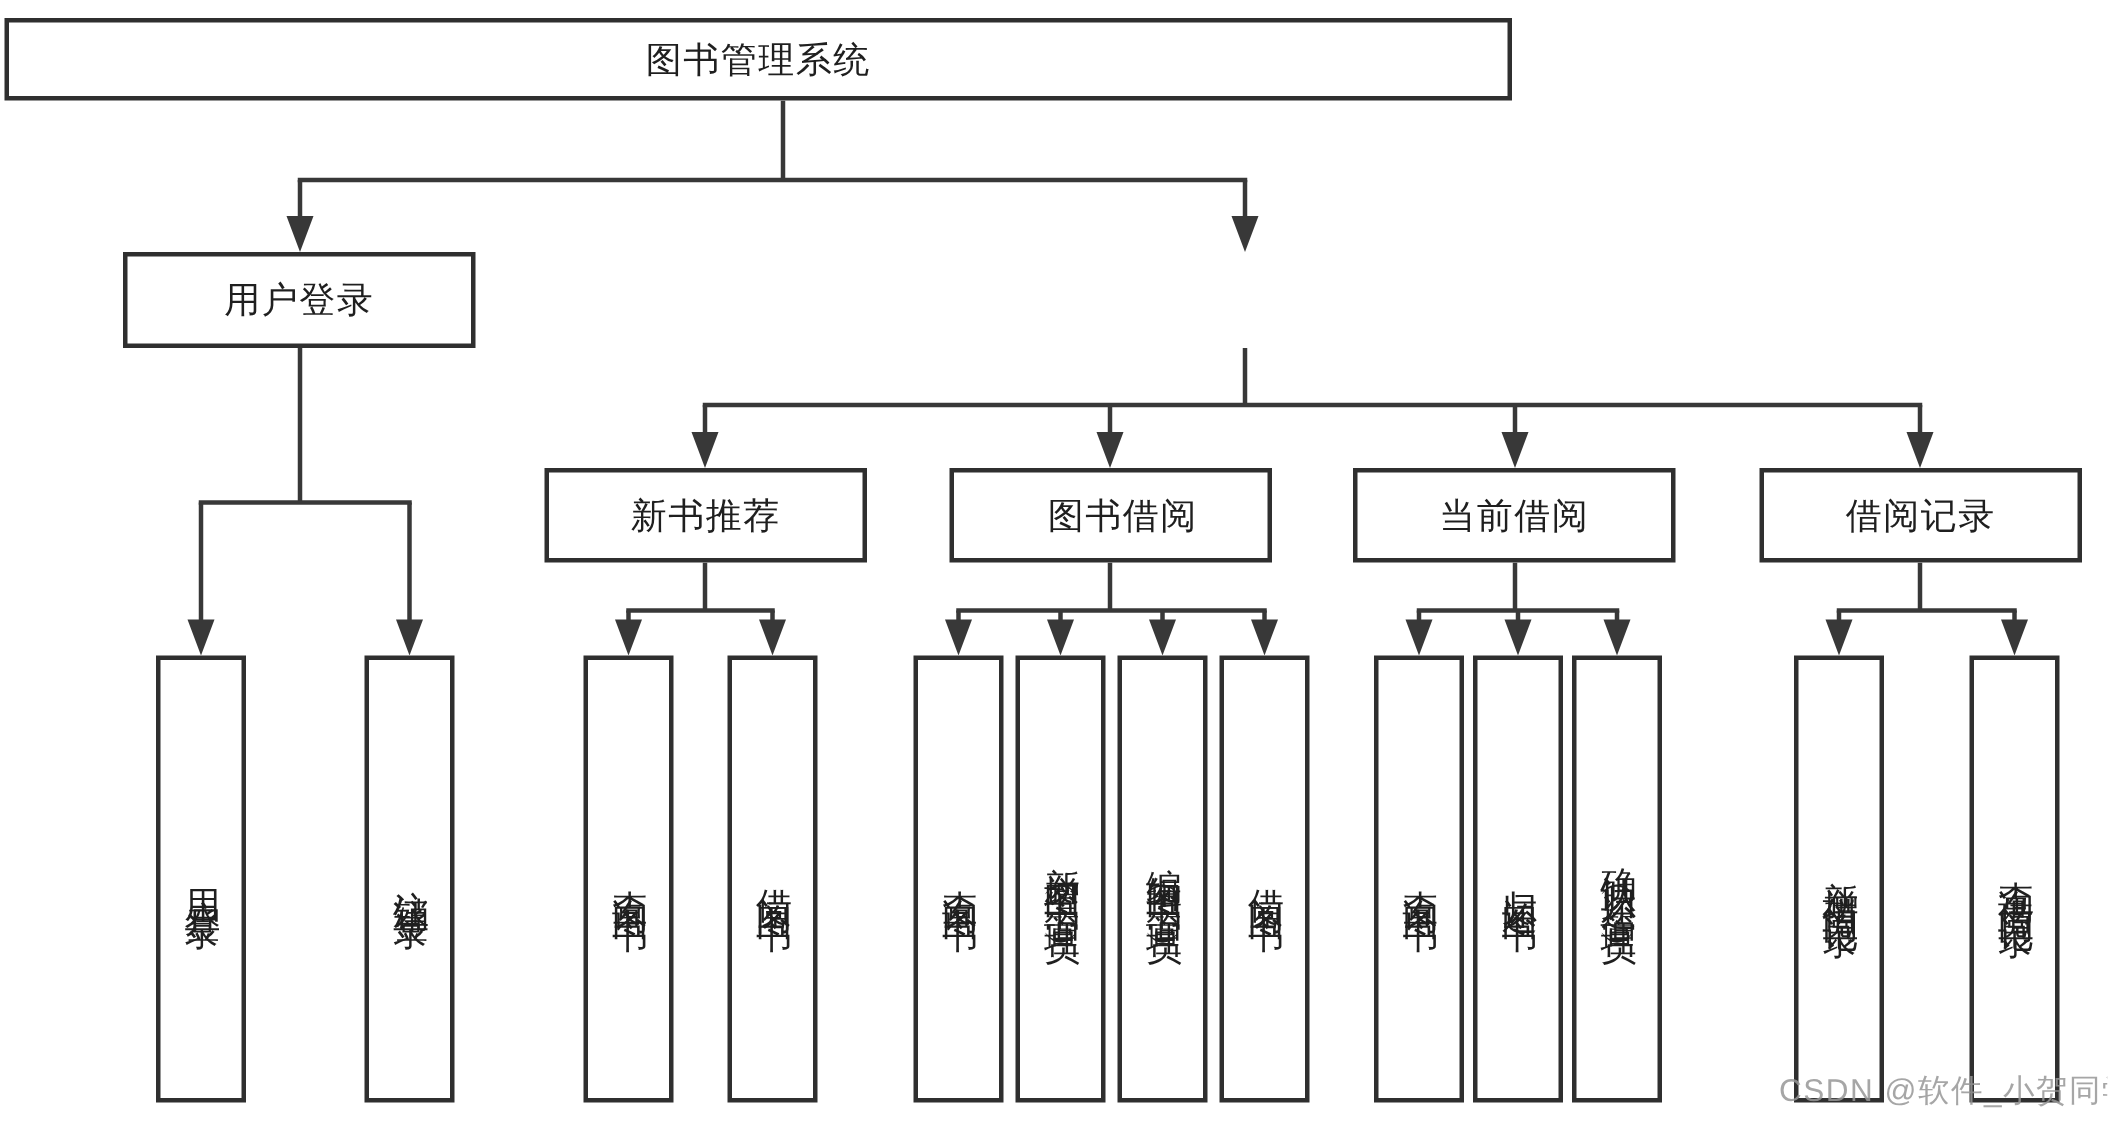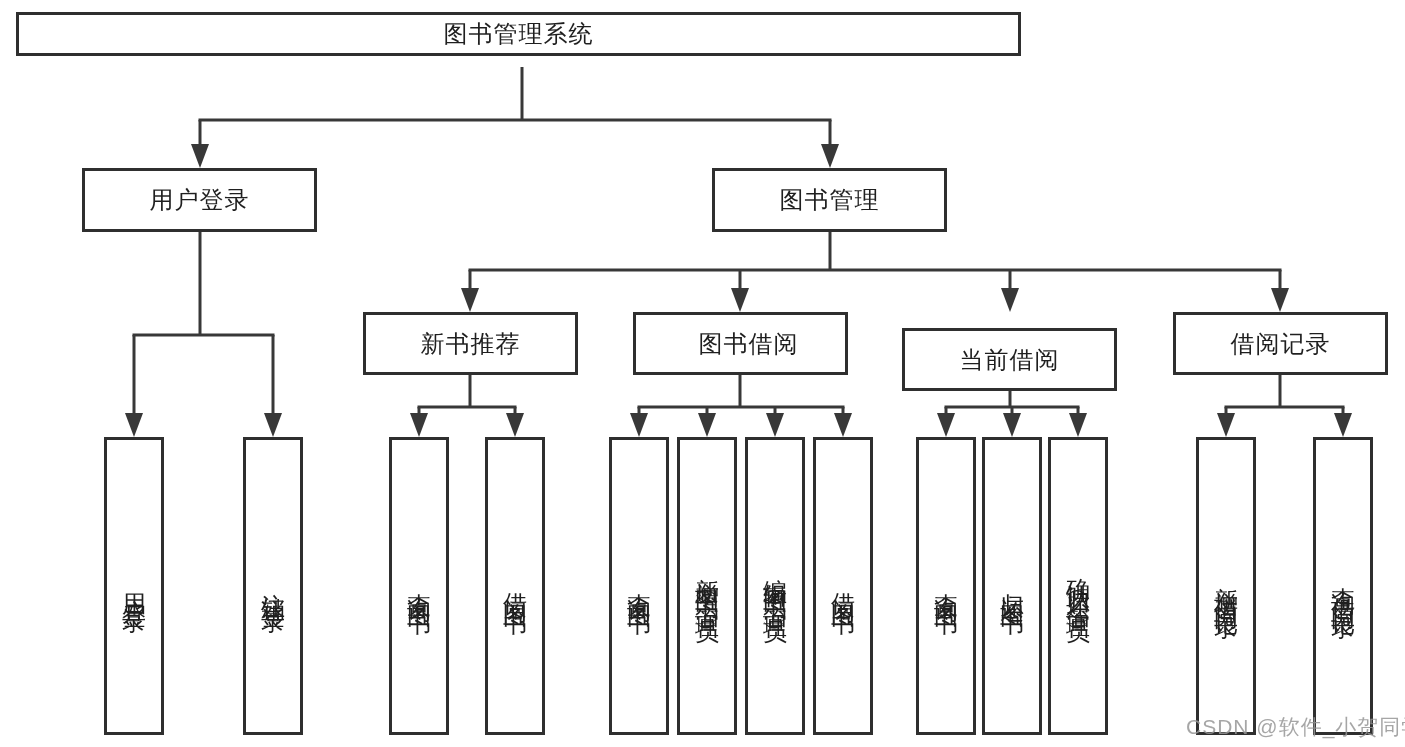--- a/index.html
+++ b/index.html
@@ -128,38 +128,35 @@
         <line x1="1280" y1="375" x2="1280" y2="407"></line>
         <line x1="1224.5" y1="407" x2="1344.5" y2="407"></line>
         <line x1="1226" y1="407" x2="1226" y2="417"></line>
         <polygon points="1226,437 1217,413 1235,413" stroke="none"></polygon>
         <line x1="1343" y1="407" x2="1343" y2="417"></line>
         <polygon points="1343,437 1334,413 1352,413" stroke="none"></polygon>
       </g>
     </g>
   </svg>
 
-  <div class="node" style="left:16px; top:12px; width:1005px; height:44px;">
+  <div class="node" style="left:3px; top:12px; width:1005px; height:55px;">
     <span>图书管理系统</span>
   </div>
 
   <div class="node" style="left:82px; top:168px; width:235px; height:64px;">
     <span>用户登录</span>
   </div>
-  <div class="node" style="left:712px; top:168px; width:235px; height:64px;">
-    <span>图书管理</span>
-  </div>
 
   <div class="node" style="left:363px; top:312px; width:215px; height:63px;text-align:right;">
     <span>新书推荐</span>
   </div>
   <div class="node" style="left:633px; top:312px; width:215px; height:63px;padding-left:16px;">
     <span>图书借阅</span>
   </div>
-  <div class="node" style="left:902px; top:312px; width:215px; height:63px;margin-top:16px;">
+  <div class="node" style="left:902px; top:312px; width:215px; height:63px;">
     <span>当前借阅</span>
   </div>
   <div class="node" style="left:1173px; top:312px; width:215px; height:63px;">
     <span>借阅记录</span>
   </div>
 
   <div class="node vnode" style="left:104px; top:437px; width:60px; height:298px;">
     <span class="vtext">用户登录</span>
   </div>
   <div class="node vnode" style="left:243px; top:437px; width:60px; height:298px;">

